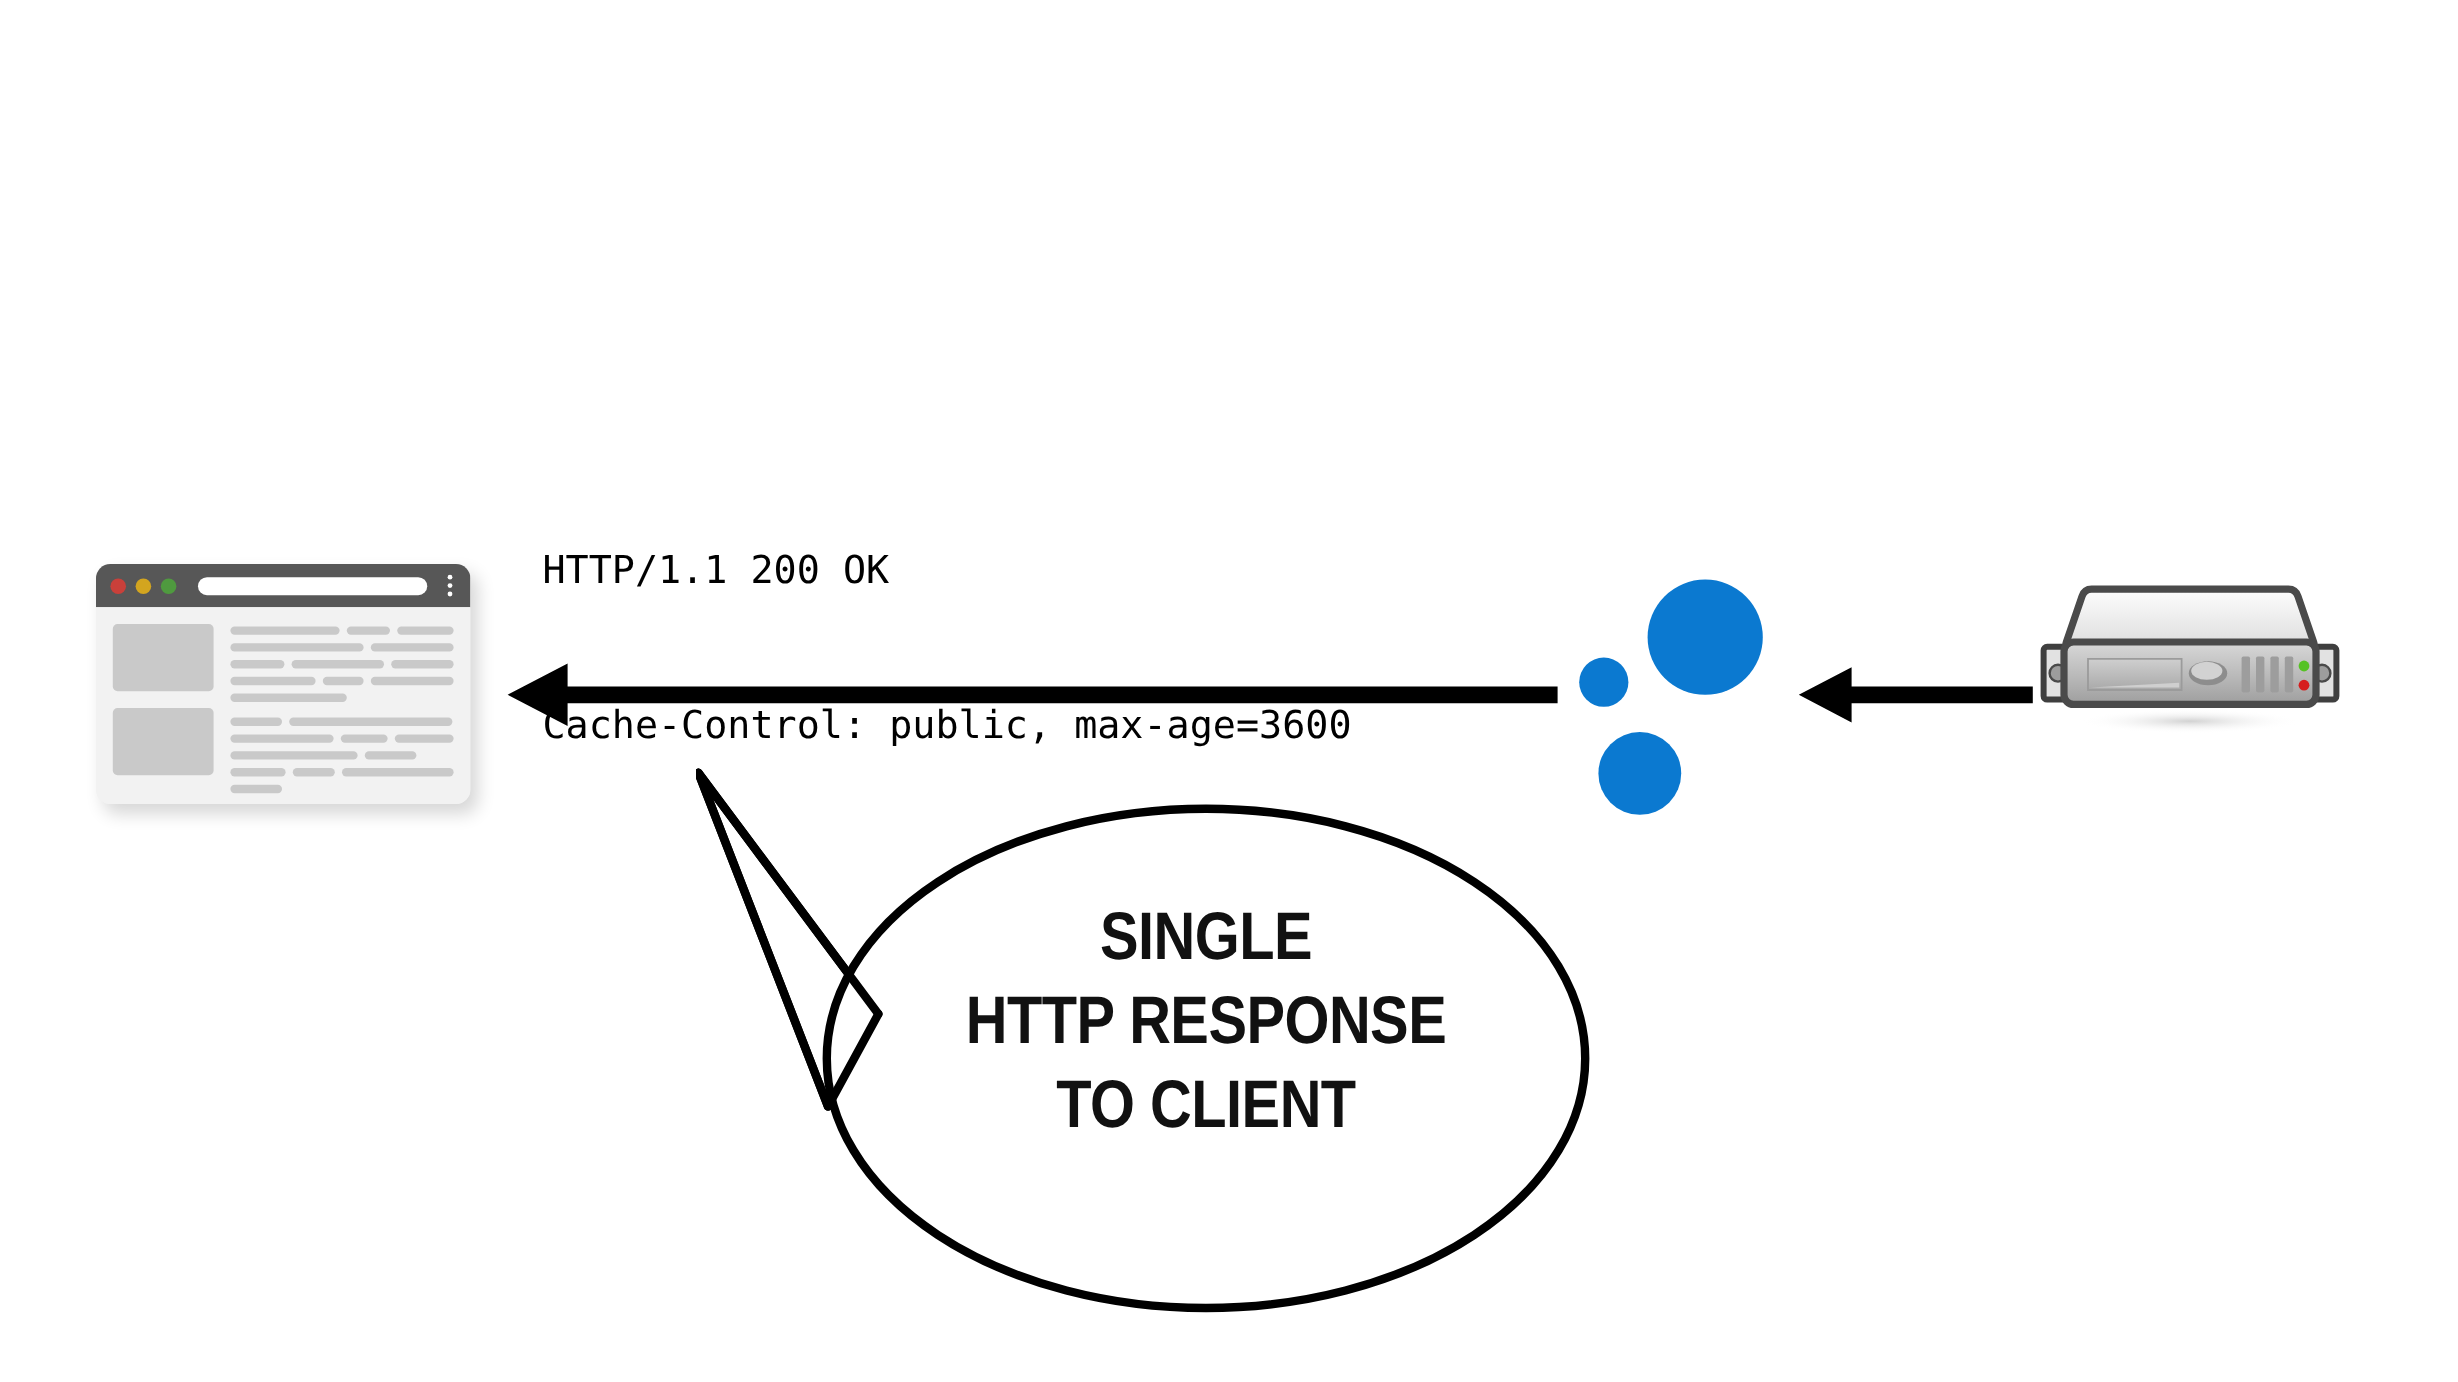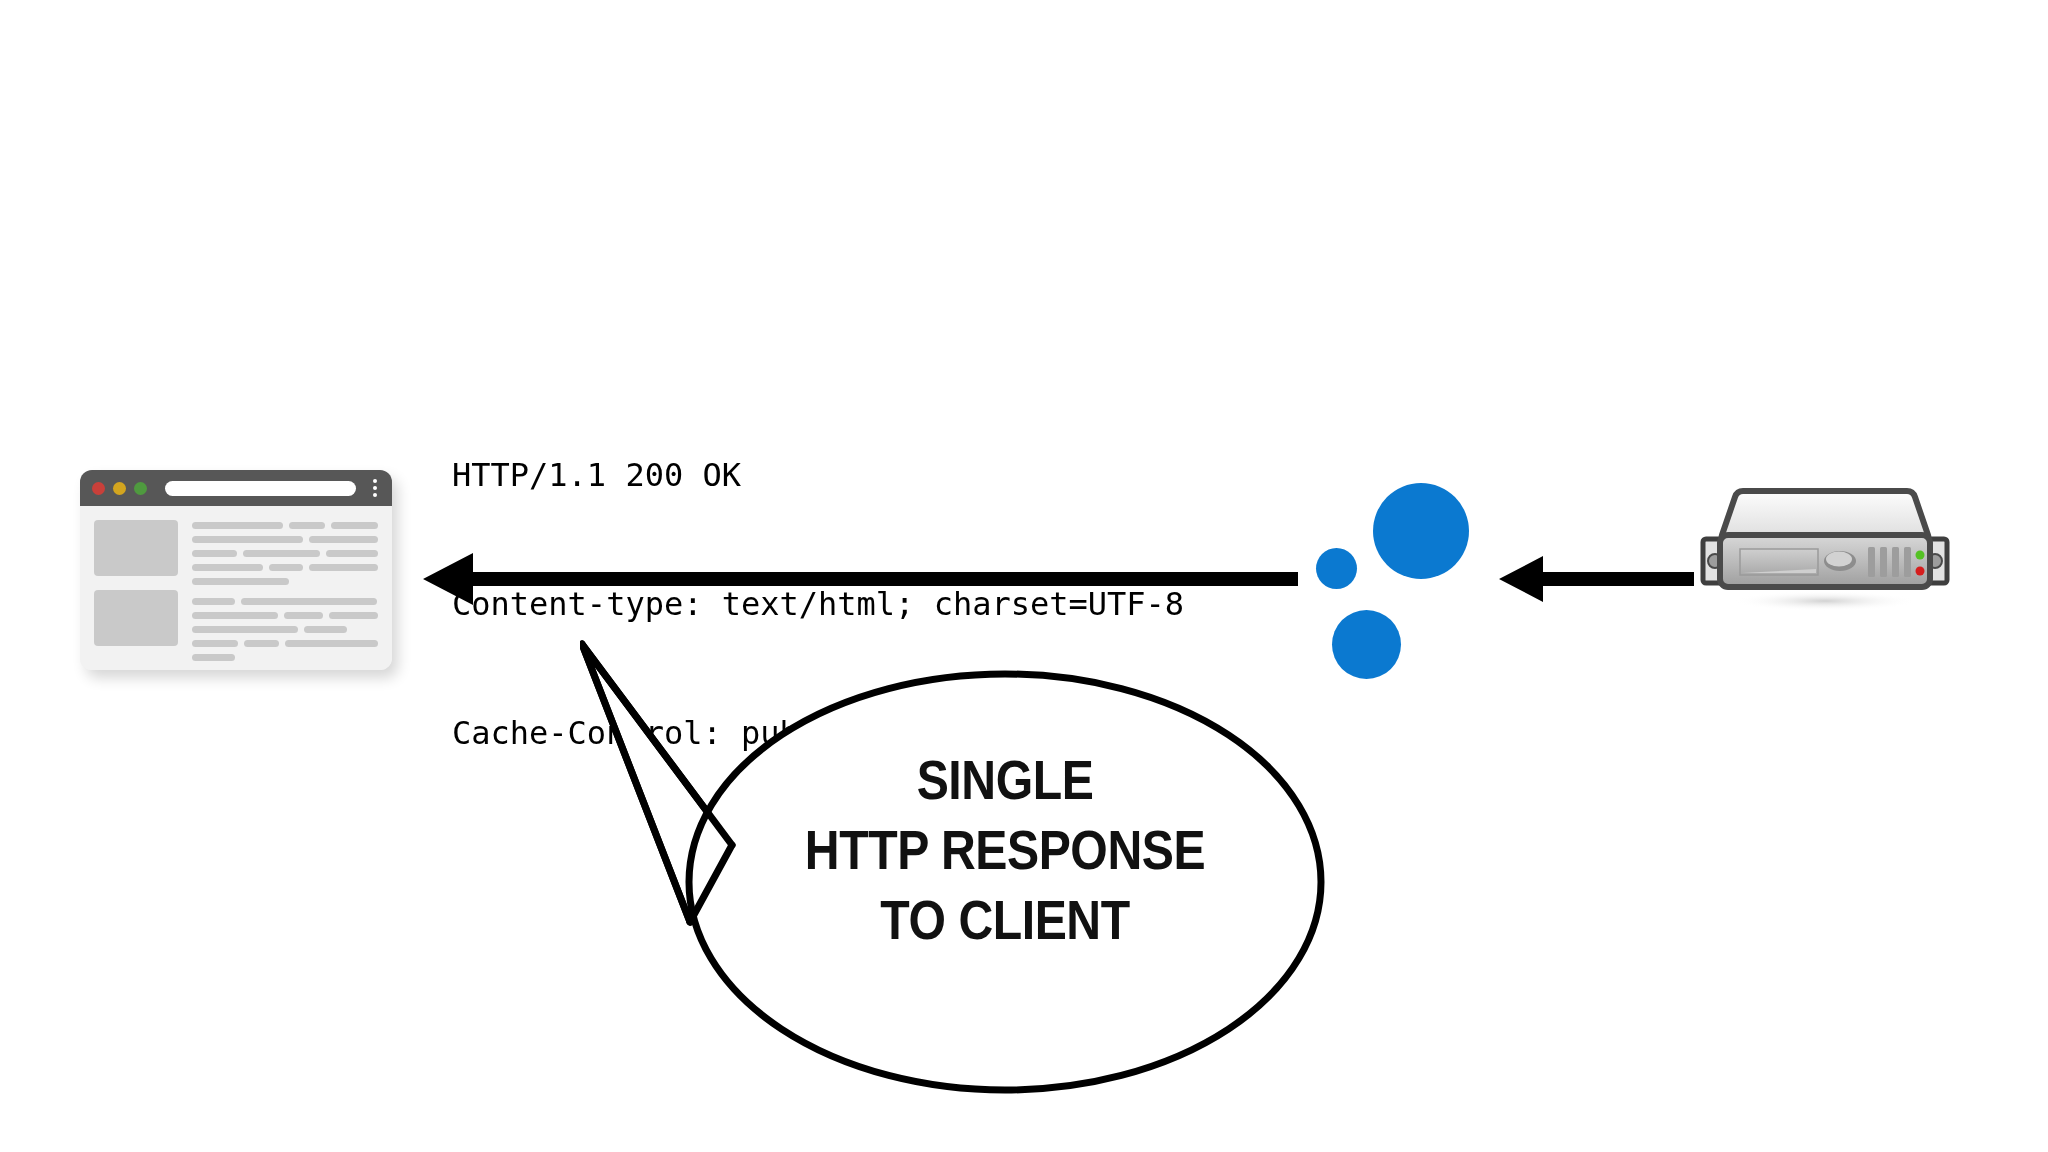--- a/index.html
+++ b/index.html
@@ -163,21 +163,20 @@
   }
   #bubble-text .bubble-line { display: block; white-space: nowrap; }
 </style>
 </head>
 <body>
 
 <div id="canvas">
 
   <div id="http-headers">
     <span class="hdr-line">HTTP/1.1 200 OK</span>
-    <span class="hdr-line">Content-type: text/html; charset=UTF-8</span>
     <span class="hdr-line">Cache-Control: public, max-age=3600</span>
   </div>
 
   <div id="browser-window">
     <div id="browser-titlebar">
       <span class="traffic-light tl-red"></span>
       <span class="traffic-light tl-yellow"></span>
       <span class="traffic-light tl-green"></span>
       <div id="browser-urlbar"></div>
       <div id="browser-menu-icon">

